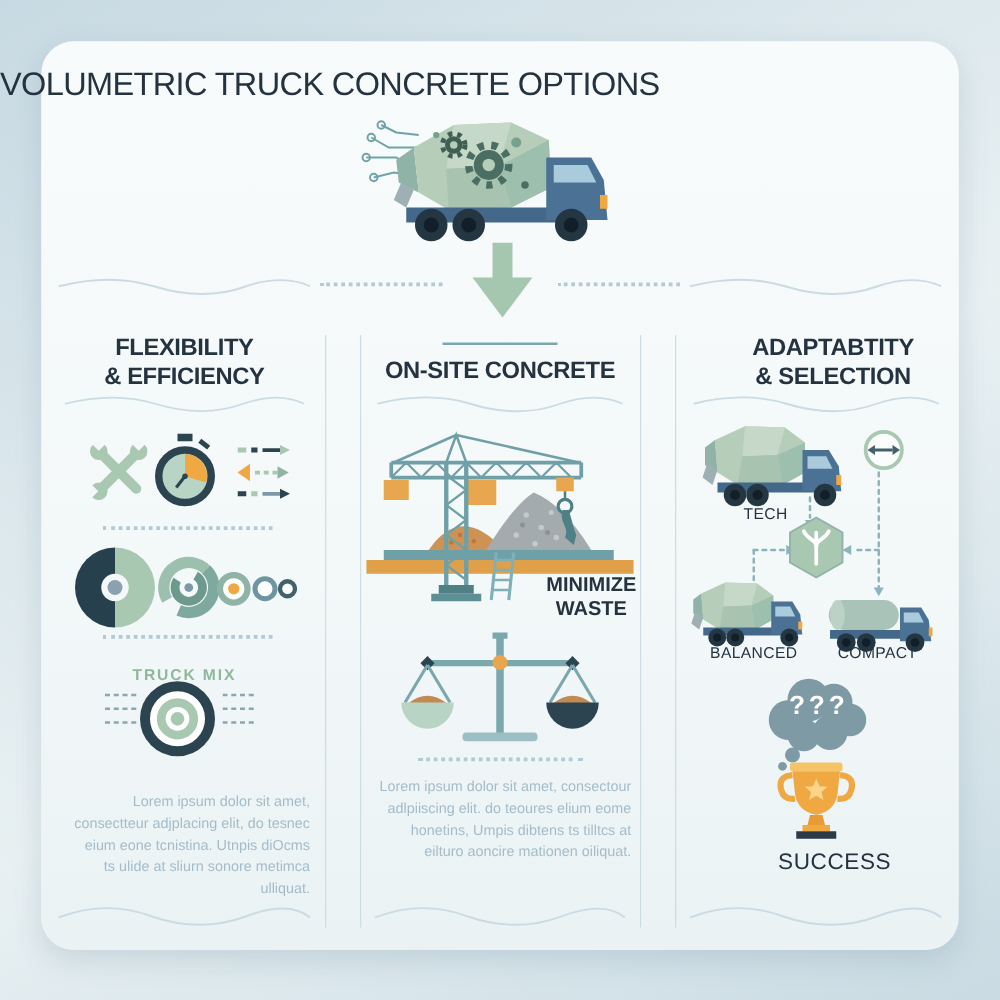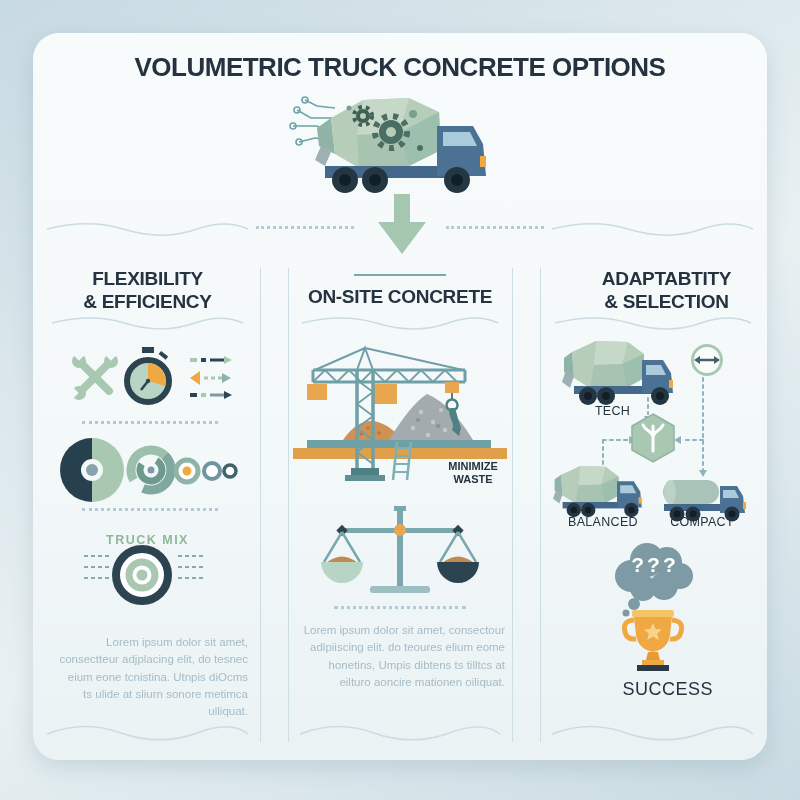--- a/index.html
+++ b/index.html
@@ -3,30 +3,30 @@
 <meta charset="utf-8">
 <style>
   html,body{margin:0;padding:0;}
   body{font-family:"Liberation Sans",sans-serif;}
   .canvas{position:relative;width:800px;height:800px;overflow:hidden;
     background:linear-gradient(150deg,#c7d9e2 0%,#dfeaee 38%,#e8f0f2 55%,#d6e4ea 82%,#c9dae2 100%);}
   .card{position:absolute;left:33px;top:33px;width:734px;height:727px;border-radius:26px;
     background:linear-gradient(180deg,#f8fbfc 0%,#f3f8f9 60%,#eaf2f4 100%);
     box-shadow:0 8px 22px rgba(90,120,140,.20);}
   .abs{position:absolute;}
-  .title{left:0;top:52px;width:800px;text-align:center;font-size:26px;font-weight:700;
+  .title{left:0;top:52px;width:800px;text-align:left;font-size:26px;font-weight:400;
     letter-spacing:-0.5px;color:#24333f;}
   .colhead{font-size:19px;font-weight:700;letter-spacing:-0.3px;color:#24333f;
     text-align:center;line-height:1.2;white-space:pre-line;}
   .dotline{border-top:3px dotted #b2cad4;height:0;}
   .vline{width:1px;background:#ccdee4;}
   .para{font-size:11.5px;color:#a4bcc9;text-align:right;line-height:1.5;}
   .smlabel{font-size:12.5px;font-weight:400;color:#24333f;text-align:center;letter-spacing:0.3px;}
   .greenlabel{font-size:12.5px;font-weight:700;color:#8fb89a;text-align:center;letter-spacing:1.5px;}
-  .bignote{font-size:11px;font-weight:700;color:#24333f;text-align:center;line-height:1.18;
+  .bignote{font-size:16px;font-weight:700;color:#24333f;text-align:center;line-height:1.18;
     letter-spacing:0;white-space:pre-line;}
   .success{font-size:18px;font-weight:400;color:#24333f;text-align:right;letter-spacing:0.5px;}
   .qmarks{font-size:21px;font-weight:700;color:#ffffff;text-align:center;letter-spacing:3px;}
   .tealbar{height:2px;background:#7aa8ad;}
   svg{display:block;}
 </style>
 </head>
 <body>
 
 <div class="canvas">

